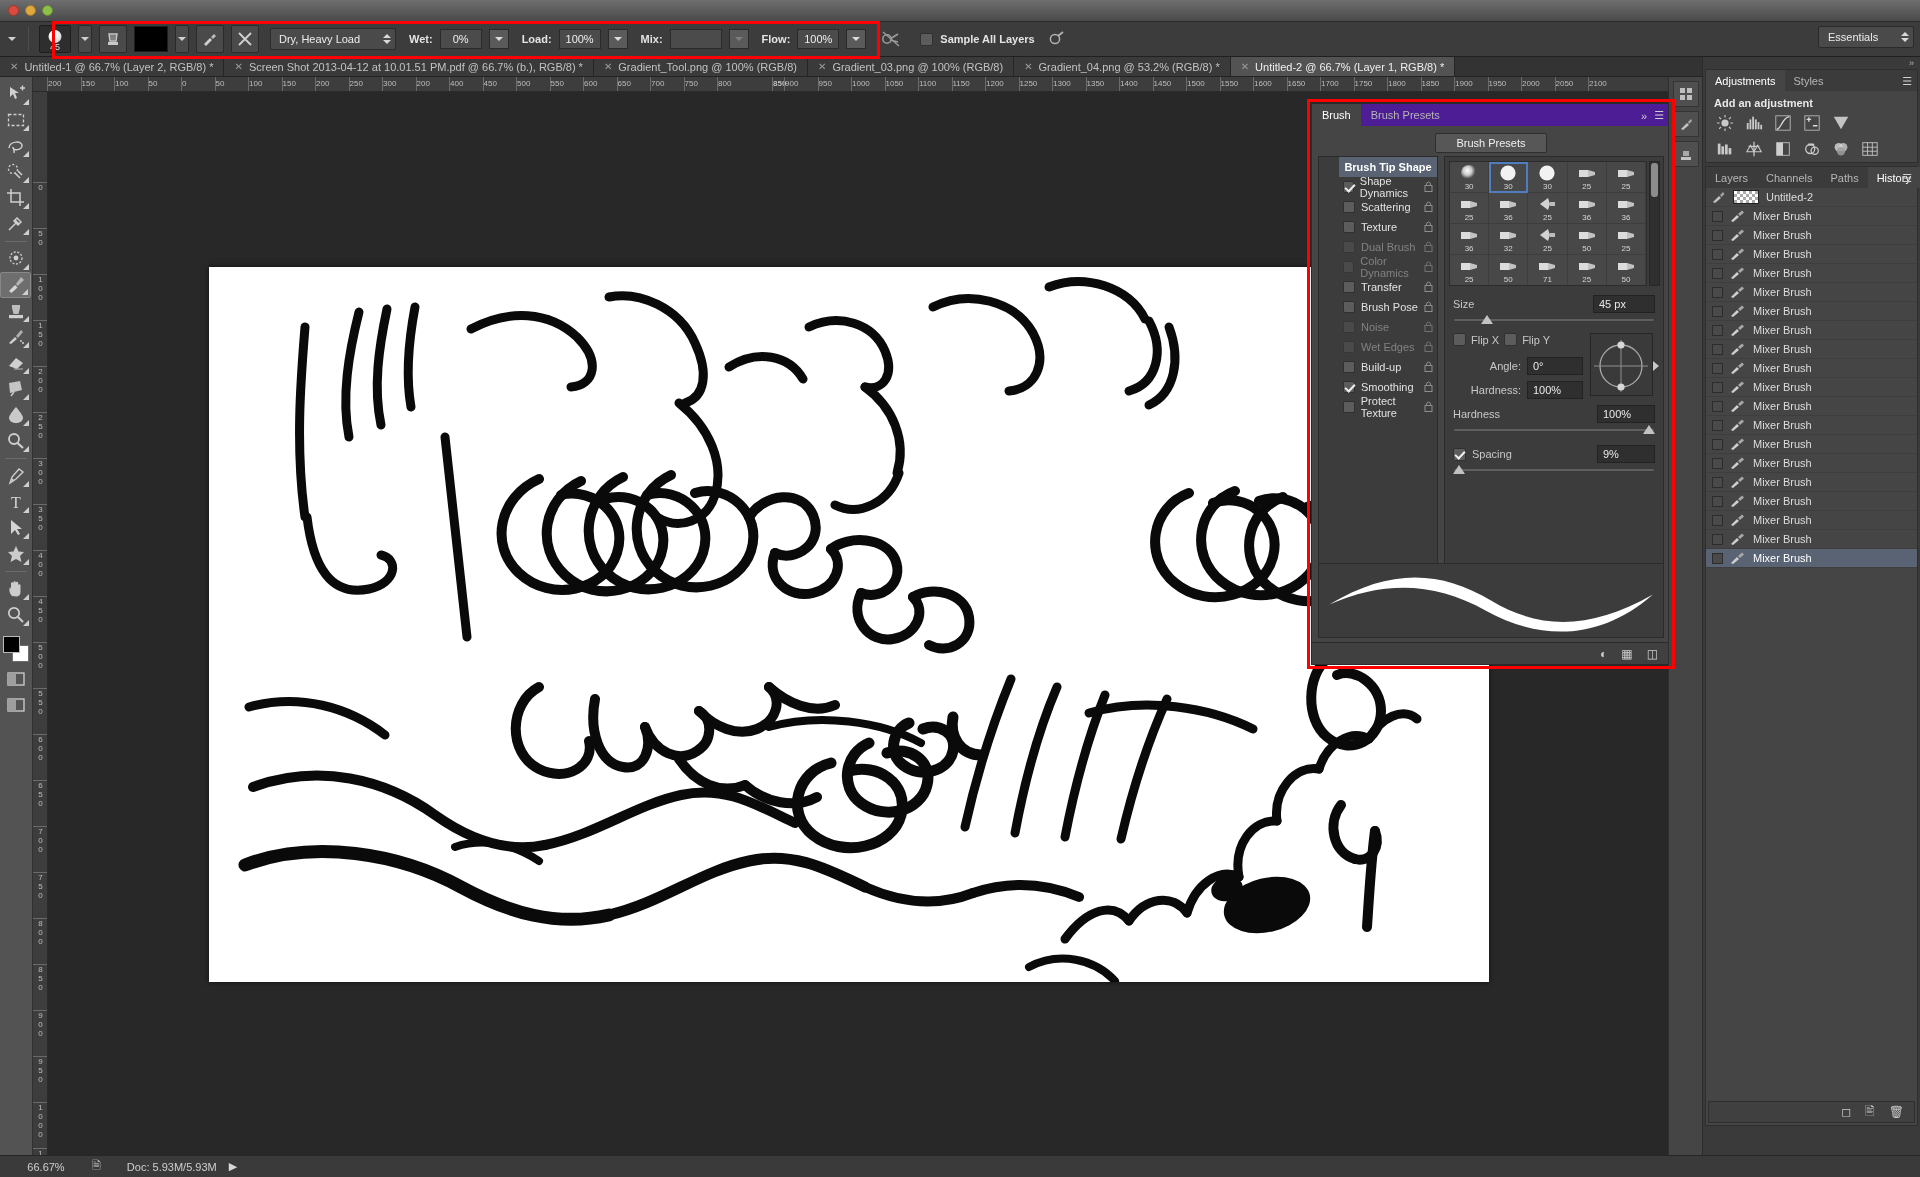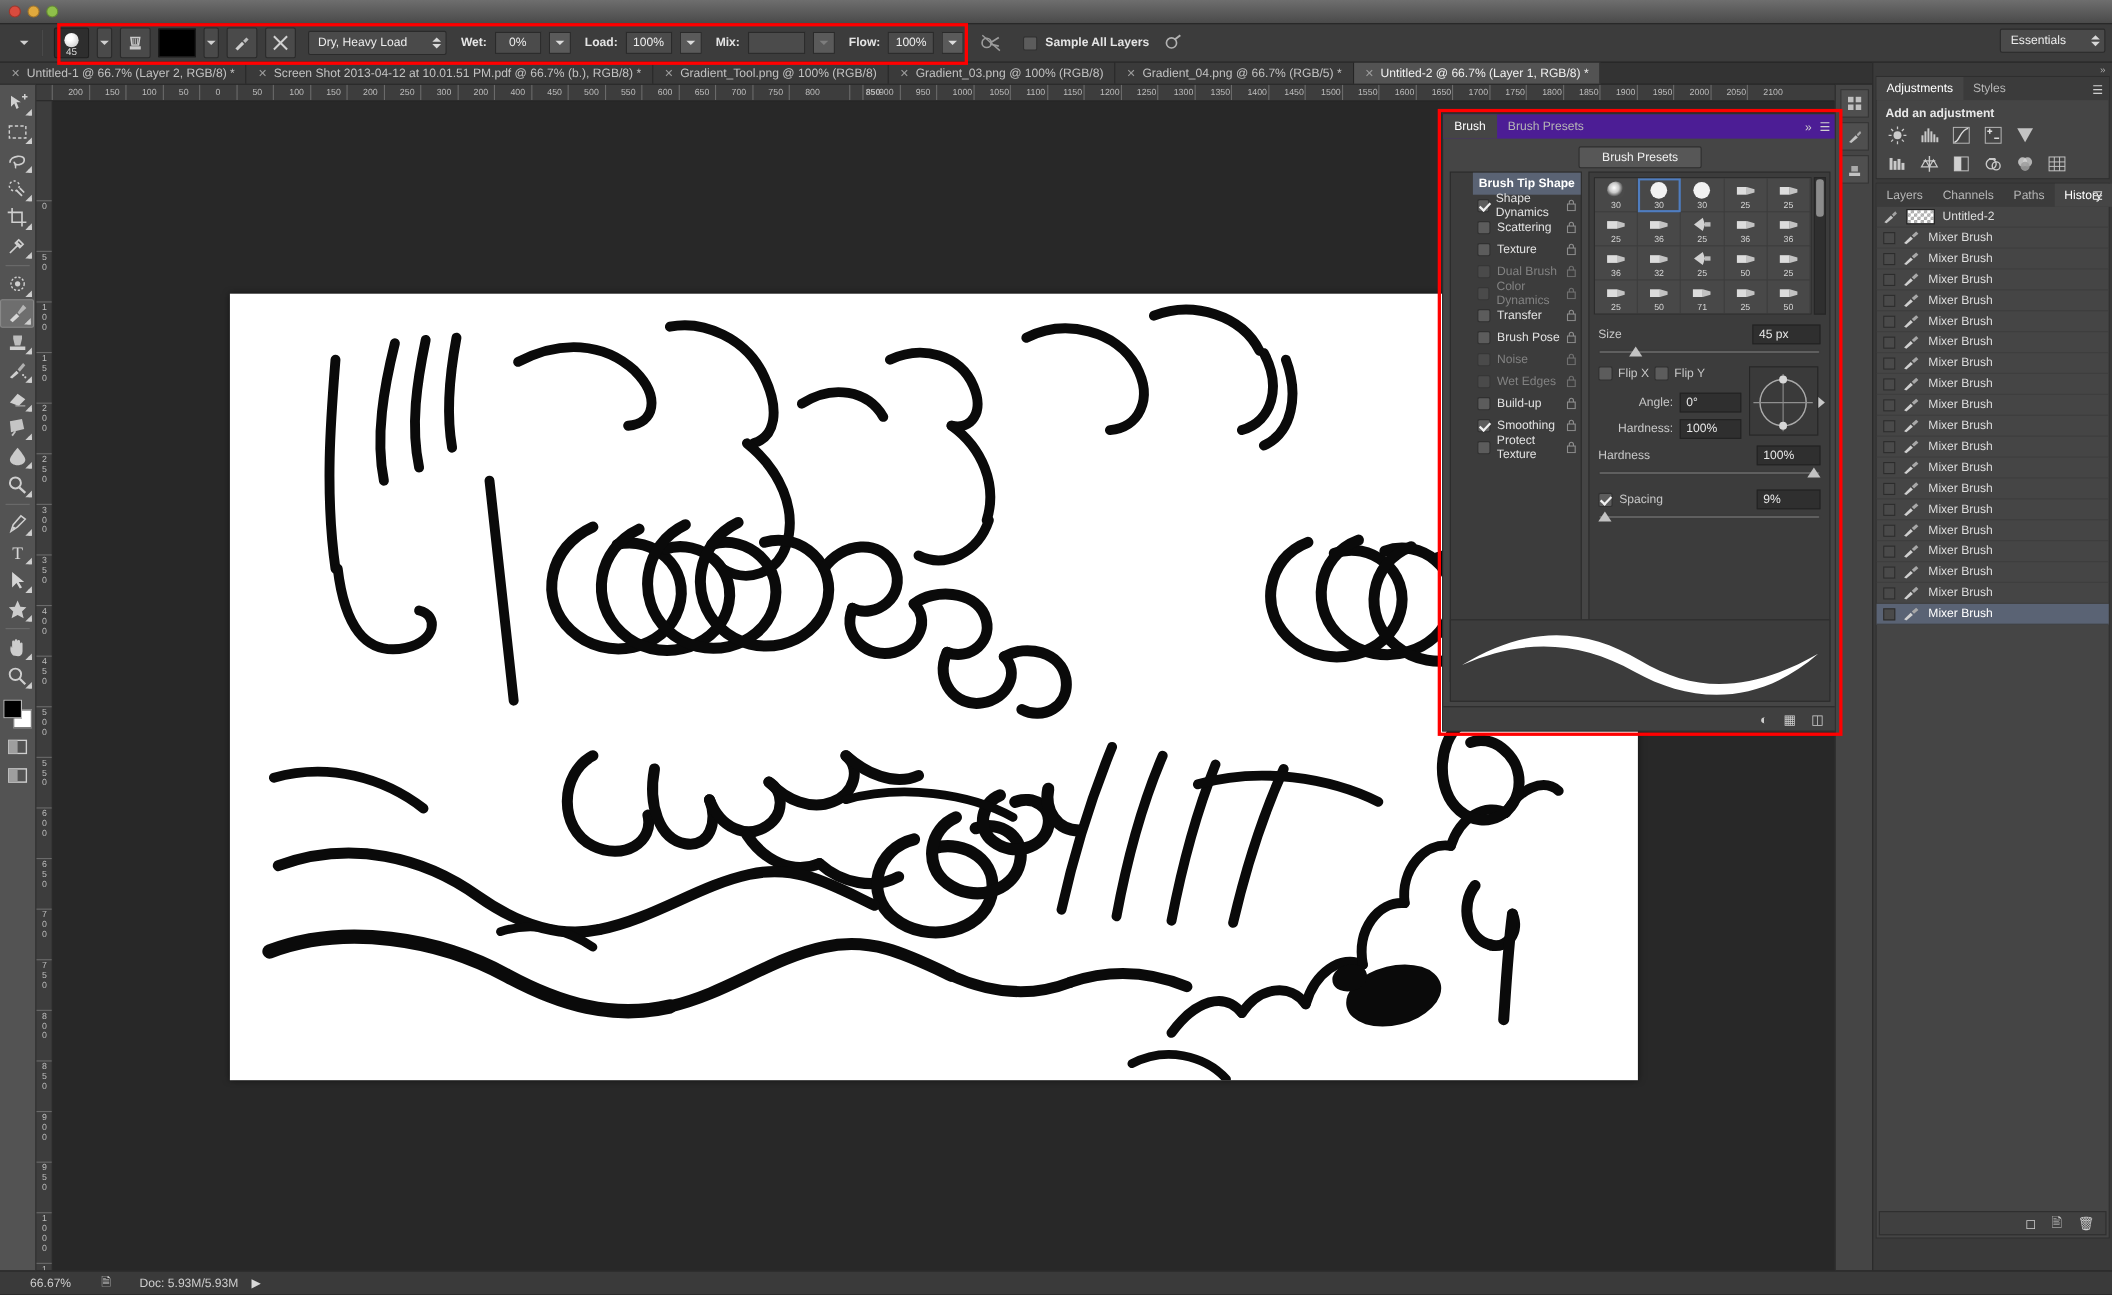--- a/index.html
+++ b/index.html
@@ -22,21 +22,21 @@
   .mac-dots{ position:absolute; left:8px; top:5px; display:flex; gap:6px; }
   .mac-dots i{ width:11px; height:11px; border-radius:50%; display:block; }
   .dot-red{ background:#d94b3e; border:1px solid #9e352b;}
   .dot-yel{ background:#e0a93d; border:1px solid #a4762a;}
   .dot-grn{ background:#8fbf4a; border:1px solid #638a31;}
 
   
   #optionsbar{
     position:absolute; left:0; top:22px; width:1920px; height:35px;
     background:#3c3c3c; border-bottom:1px solid #202020;
-    display:flex; align-items:center; gap:7px; padding-left:16px;
+    display:flex; align-items:center; gap:7px; padding-left:6px;
   }
   .opt-sep{ width:1px; height:24px; background:#2b2b2b; border-right:1px solid #4d4d4d; margin:0 3px;}
   .brushbtn{
     width:32px; height:28px; background:#2e2e2e; border:1px solid #1e1e1e;
     border-radius:2px; position:relative; overflow:hidden;
   }
   .brushbtn .ball{
     position:absolute; left:50%; top:4px; transform:translateX(-50%);
     width:13px;height:13px;border-radius:50%;
     background:radial-gradient(circle at 38% 34%, #ffffff 22%, #e8e8e8 52%, #bdbdbd 100%);
@@ -111,21 +111,21 @@
   .colorsw{ position:relative;width:31px;height:32px;margin-top:6px;}
   .colorsw .fg{ position:absolute;left:3px;top:2px;width:17px;height:17px;background:#000;border:1px solid #b9b9b9;}
   .colorsw .bg{ position:absolute;left:12px;top:11px;width:17px;height:17px;background:#fff;border:1px solid #6e6e6e;}
 
   
   #ruler-top{
     position:absolute;left:33px;top:77px;width:1635px;height:15px;background:#3d3d3d;
     border-bottom:1px solid #2a2a2a;overflow:hidden;
   }
   #ruler-top .tick{ position:absolute;top:0;height:15px;border-left:1px solid #6a6a6a;
-    font-size:8px;color:#bdbdbd;padding-left:14px;line-height:14px;}
+    font-size:8px;color:#bdbdbd;padding-left:0;line-height:14px;}
   #ruler-left{
     position:absolute;left:33px;top:92px;width:15px;height:1063px;background:#3d3d3d;
     border-right:1px solid #2a2a2a;overflow:hidden;
   }
   #ruler-left .tick{ position:absolute;left:0;width:15px;border-top:1px solid #6a6a6a;
     font-size:8px;color:#bdbdbd;text-align:center;line-height:9px;}
 
   
   #canvasarea{
     position:absolute;left:48px;top:92px;width:1620px;height:1063px;background:#282828;
@@ -348,21 +348,21 @@
     <div class="doctab">
       <span class="x">✕</span>
       <span>Gradient_Tool.png @ 100% (RGB/8)</span>
     </div>
     <div class="doctab">
       <span class="x">✕</span>
       <span>Gradient_03.png @ 100% (RGB/8)</span>
     </div>
     <div class="doctab">
       <span class="x">✕</span>
-      <span>Gradient_04.png @ 66.7% (RGB/5) *</span>
+      <span>Gradient_04.png @ 53.2% (RGB/8) *</span>
     </div>
     <div class="doctab active">
       <span class="x">✕</span>
       <span>Untitled-2 @ 66.7% (Layer 1, RGB/8) *</span>
     </div>
   </div>
 
 <div id="toolbar">
     <div class="tool">
       <svg width="20" height="20" viewBox="0 0 20 20">

